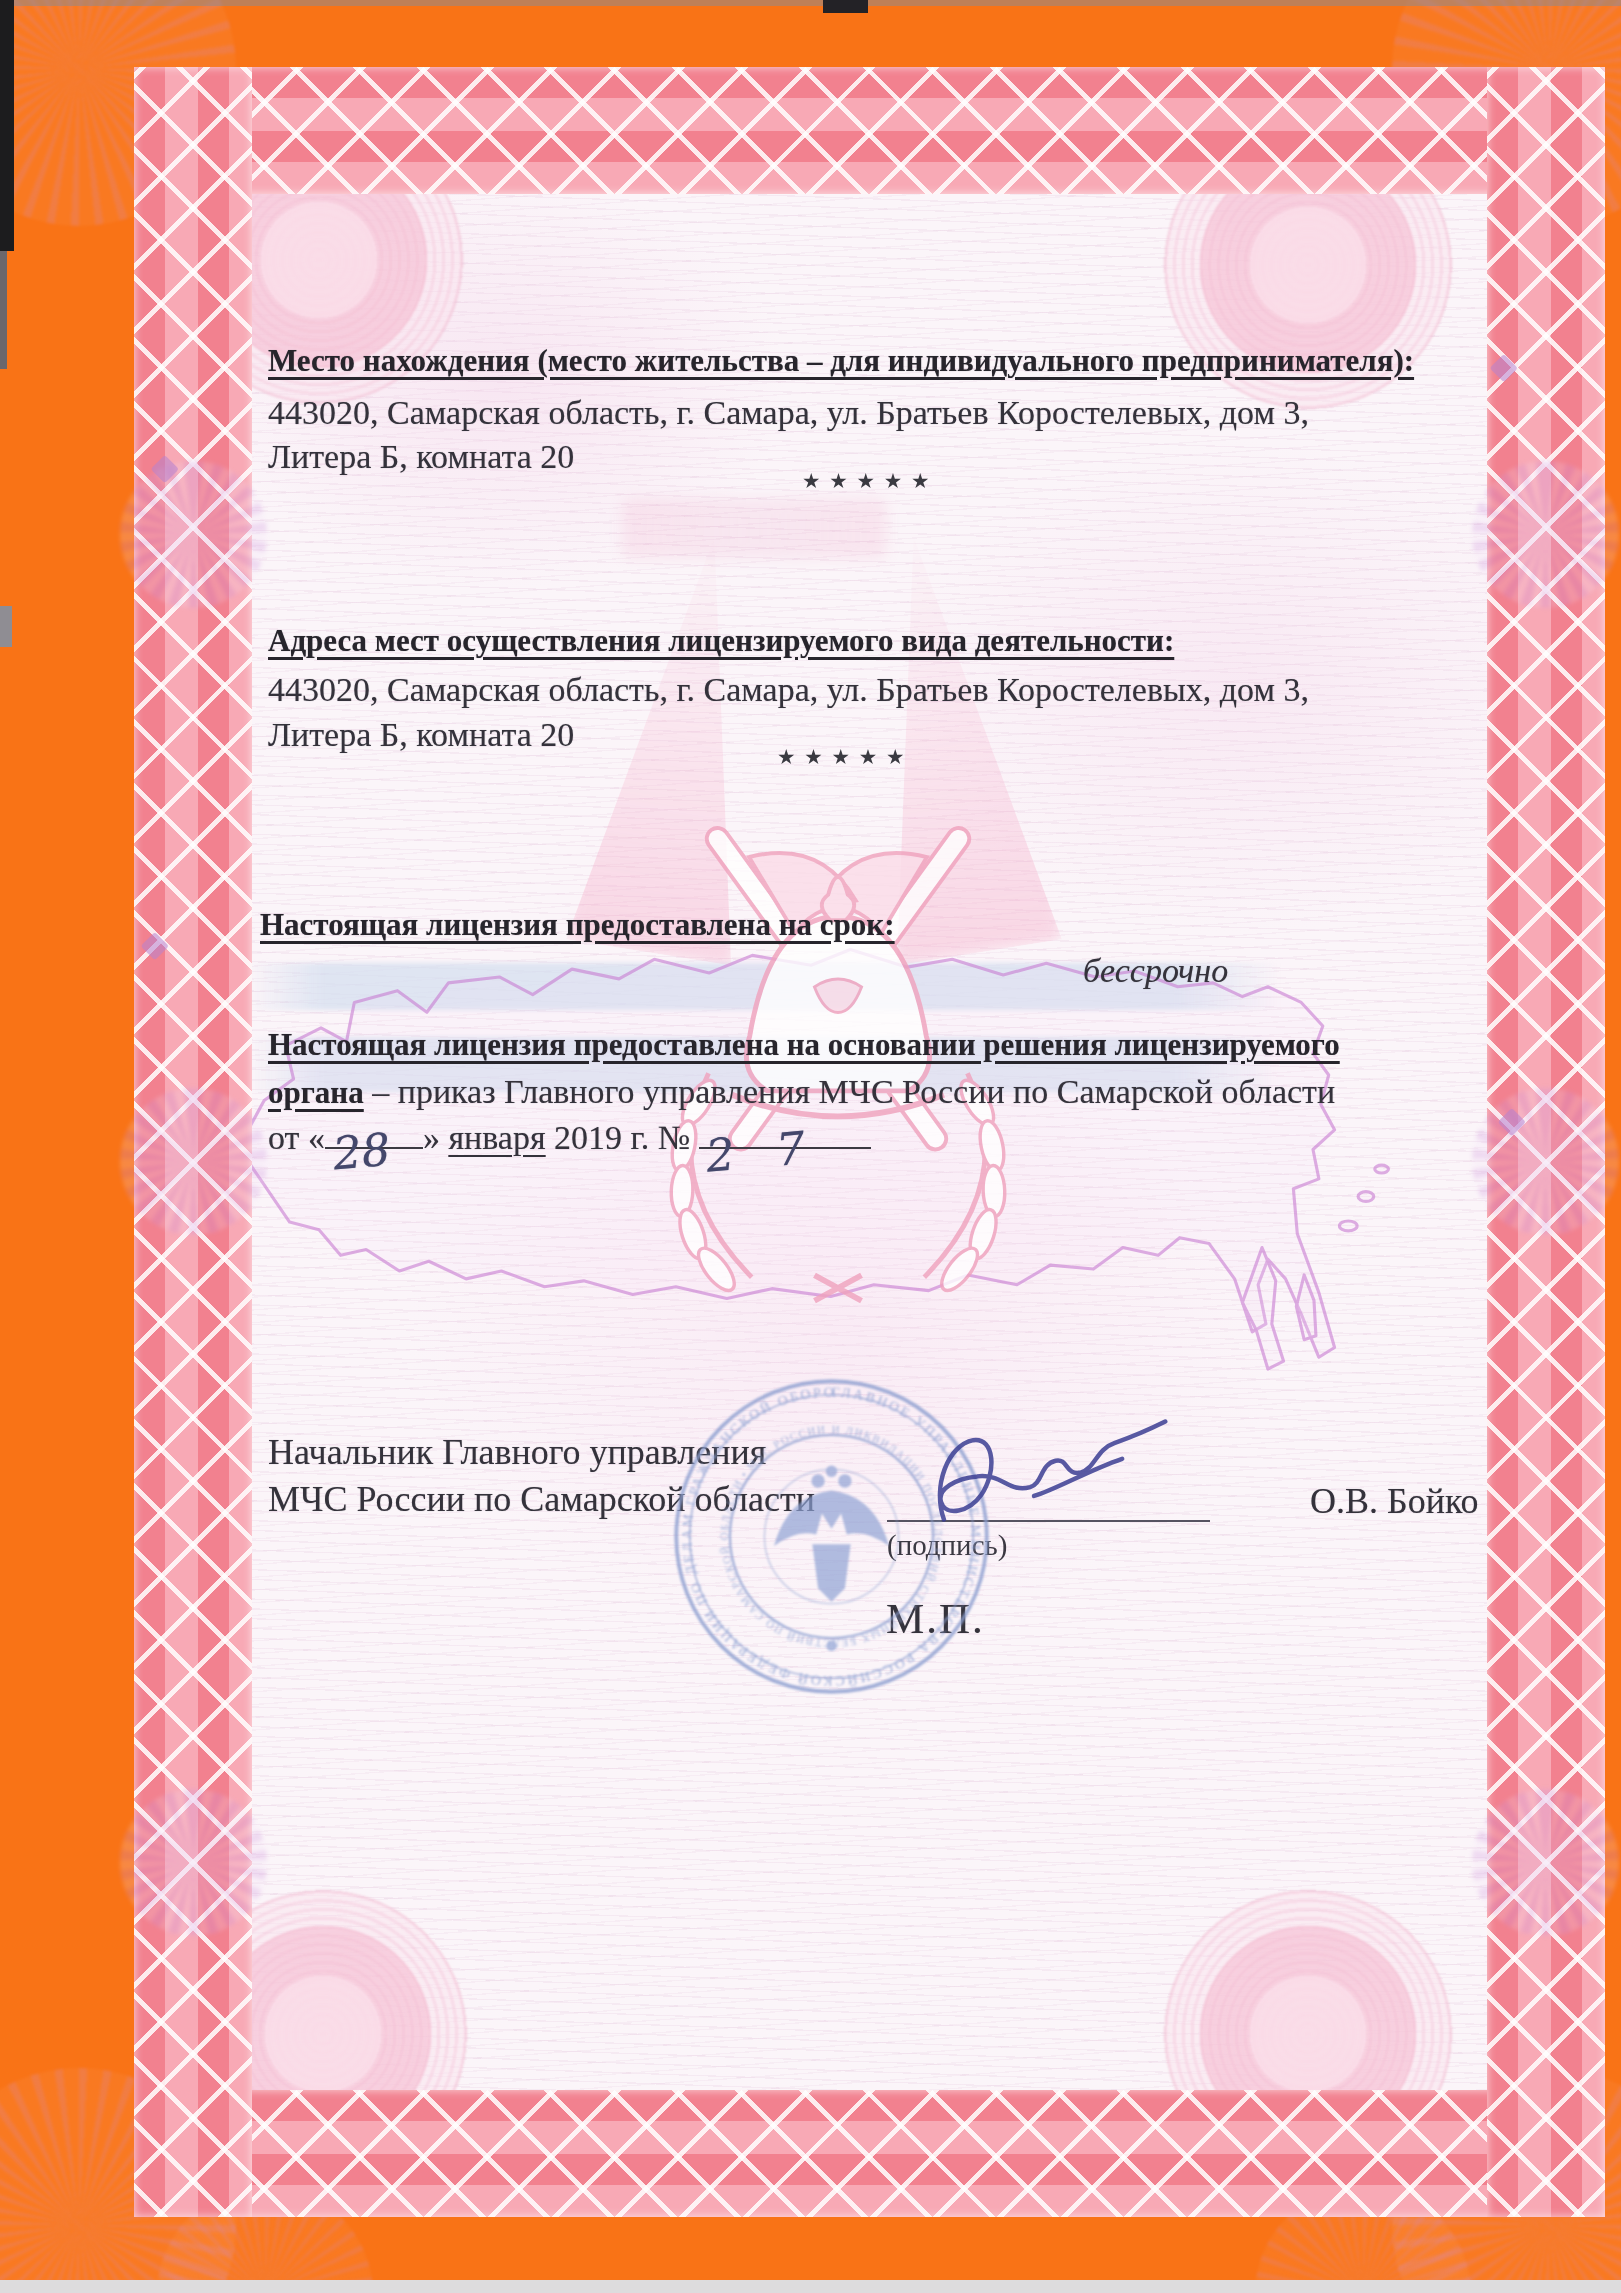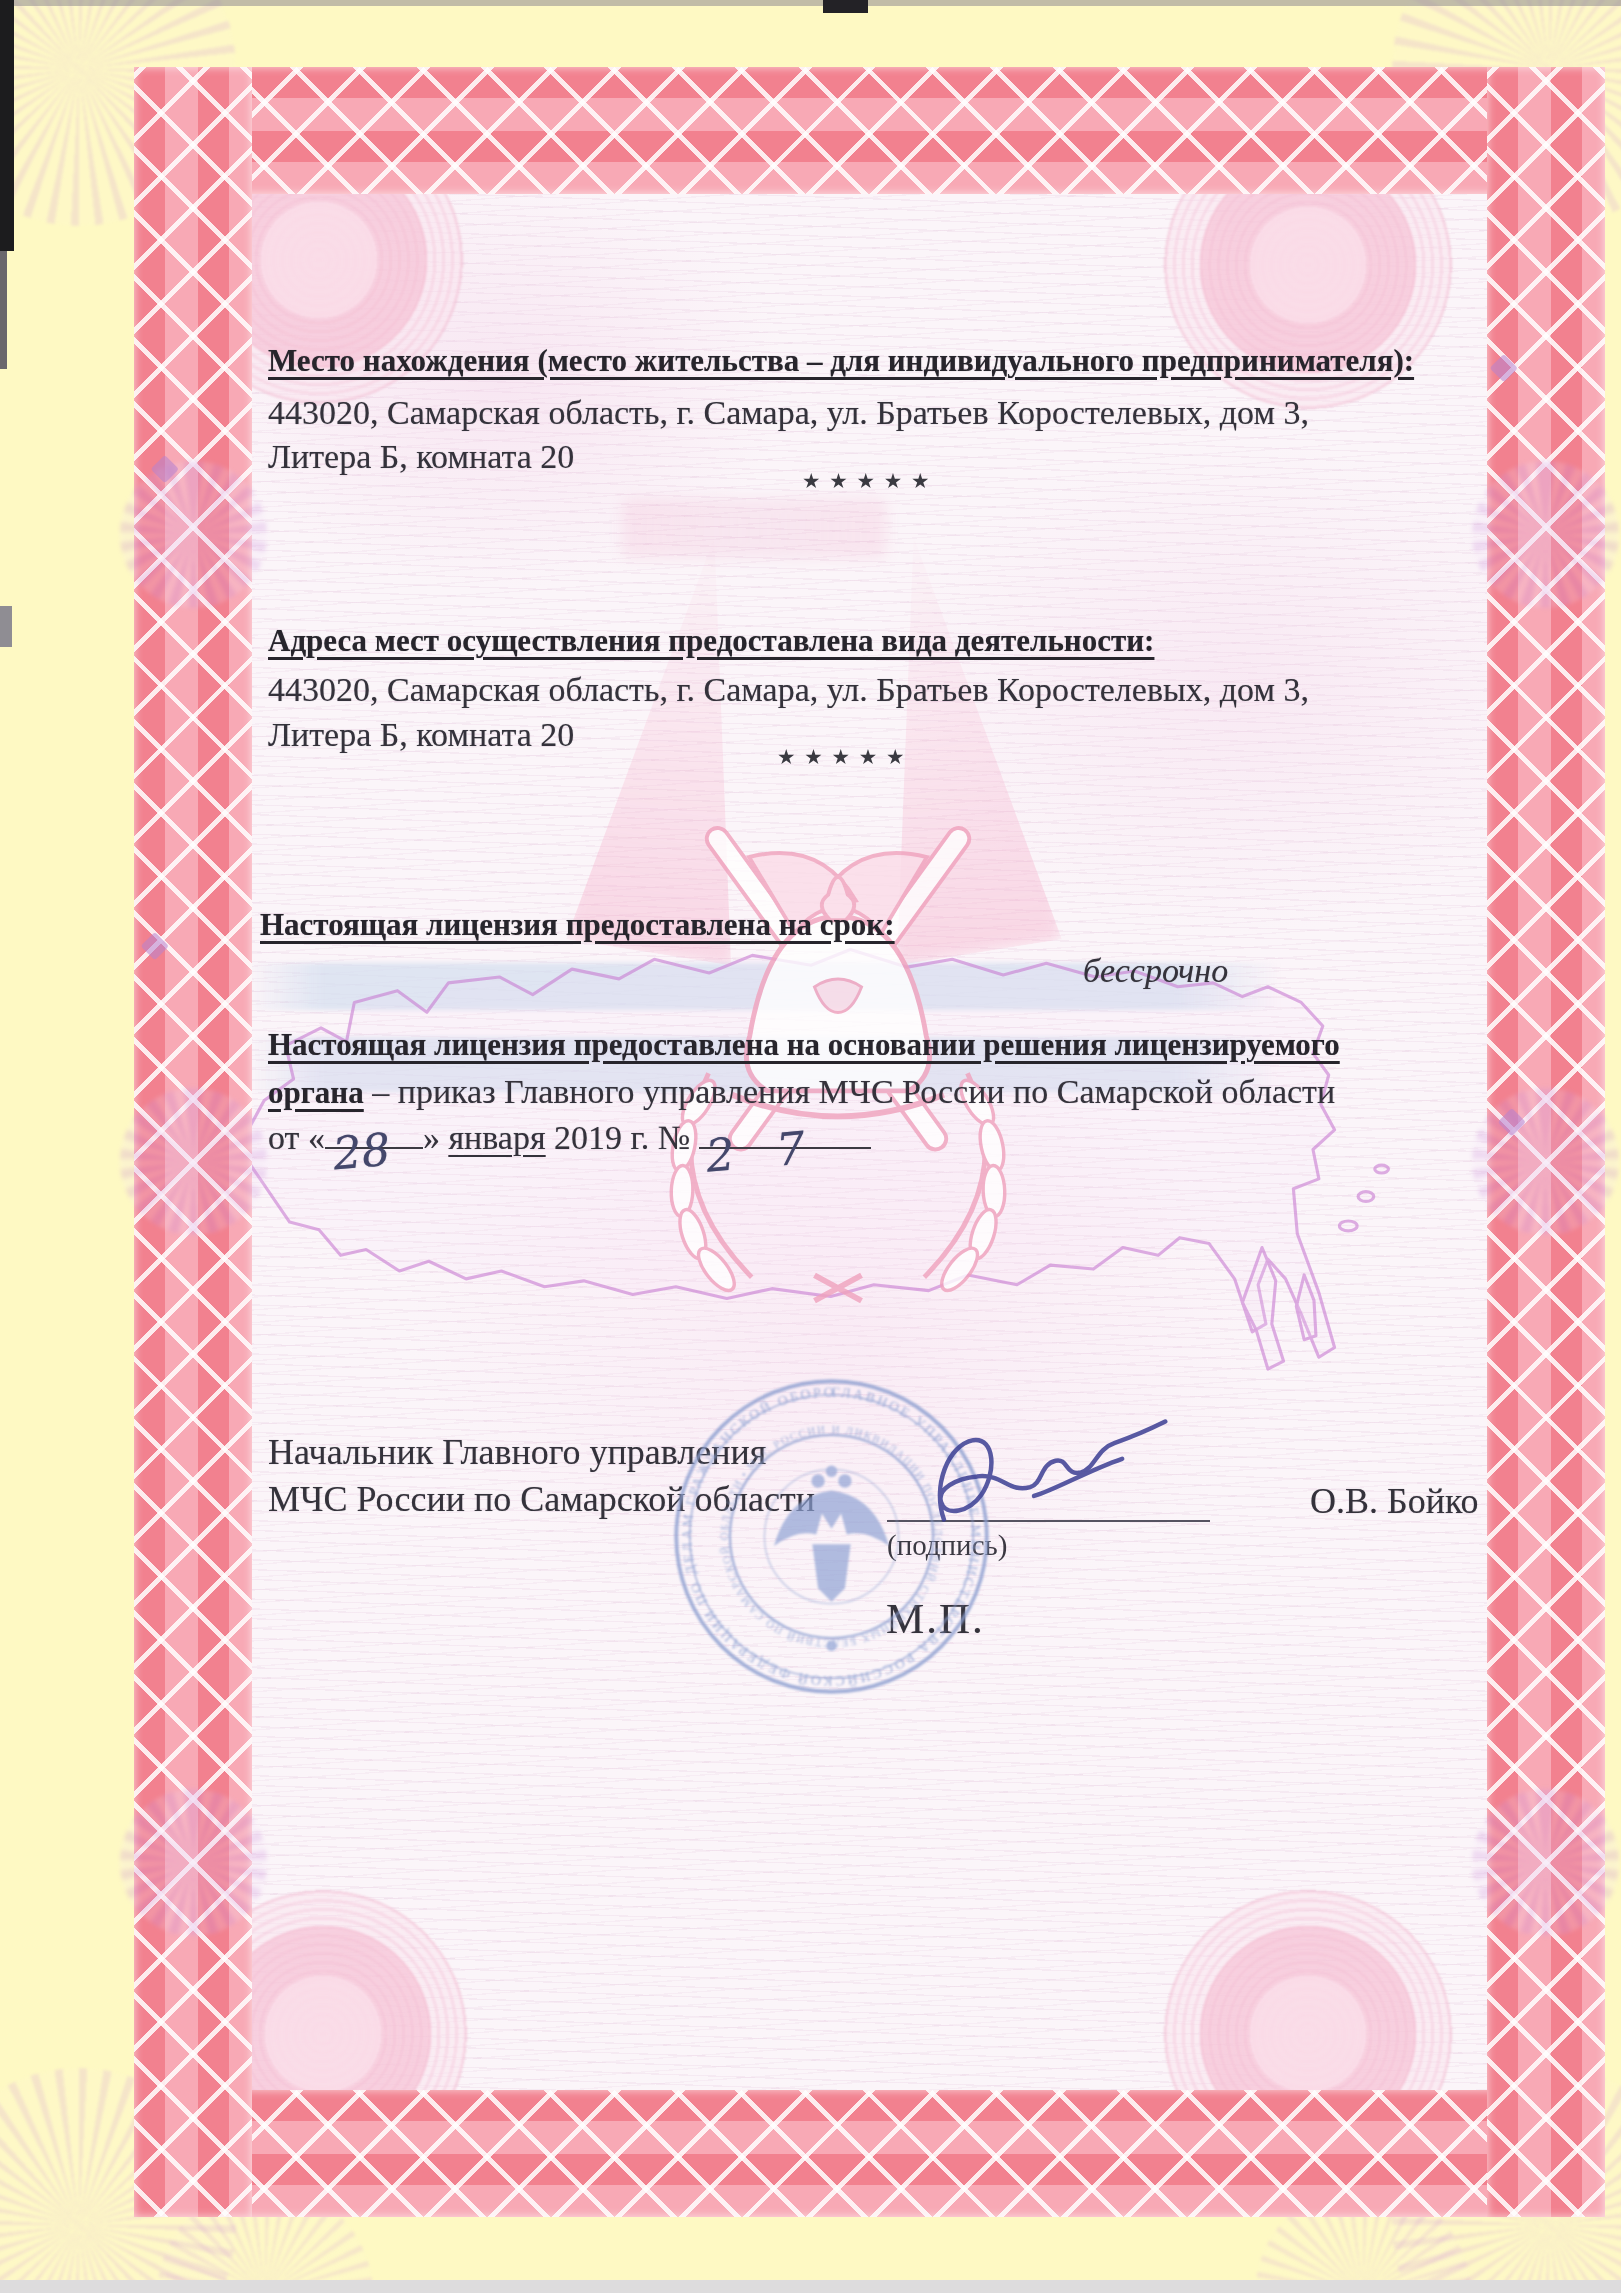--- a/index.html
+++ b/index.html
@@ -1,16 +1,16 @@
 <!DOCTYPE html>
 <html><head>
 <meta charset="utf-8">
 <style>
   html,body{margin:0;padding:0;background:#9a9a9a;}
-  .page{position:relative;width:1621px;height:2294px;background:#fef9c3;overflow:hidden;
+  .page{position:relative;width:1621px;height:2294px;background:#f97316;overflow:hidden;
         font-family:"Liberation Serif","DejaVu Serif",serif;color:#323039;}
   
   .scan-left{position:absolute;left:0;top:0;width:13.7px;height:251px;background:#1c1c1e;z-index:40;}
   .scan-left2{position:absolute;left:0;top:251px;width:6.9px;height:118px;background:#6a676c;z-index:40;}
   .scan-topline{position:absolute;left:0;top:0;width:100%;height:5.9px;background:#8e8b90;opacity:.55;z-index:40;}
   .scan-topdash{position:absolute;left:823px;top:0;width:45px;height:12.7px;background:#232226;z-index:41;}
   .scan-nub{position:absolute;left:0;top:606px;width:11.8px;height:41px;background:#8f8d93;z-index:40;}
   .scan-bottom{position:absolute;left:0;top:2280px;width:100%;height:13.7px;background:#dddcdd;z-index:40;}
   
   .band{position:absolute;z-index:8;background-color:#f59aa8;background-image:
@@ -163,21 +163,21 @@
   <div class="diamond" style="left:155px;top:459px;"></div>
   <div class="diamond" style="left:145px;top:936px;"></div>
   <div class="diamond" style="left:1494px;top:358px;"></div>
   <div class="diamond" style="left:1502px;top:1112px;"></div>
 
   <div class="t hd" style="left:268px;top:343px;">Место нахождения (место жительства – для индивидуального предпринимателя):</div>
   <div class="t body" style="left:268px;top:394px;">443020, Самарская область, г. Самара, ул. Братьев Коростелевых, дом 3,</div>
   <div class="t body" style="left:268px;top:438px;">Литера Б, комната 20</div>
   <div class="stars" style="left:802px;top:469px;">★★★★★</div>
 
-  <div class="t hd" style="left:268px;top:623px;">Адреса мест осуществления предоставлена вида деятельности:</div>
+  <div class="t hd" style="left:268px;top:623px;">Адреса мест осуществления лицензируемого вида деятельности:</div>
   <div class="t body" style="left:268px;top:671px;">443020, Самарская область, г. Самара, ул. Братьев Коростелевых, дом 3,</div>
   <div class="t body" style="left:268px;top:716px;">Литера Б, комната 20</div>
   <div class="stars" style="left:777px;top:745px;">★★★★★</div>
 
   <div class="t" style="left:260px;top:907px;">
     <span class="hd">Настоящая лицензия предоставлена на срок:</span>
   </div>
   <div class="t body" style="left:1083px;top:952px;font-style:italic;">бессрочно</div>
 
   <div class="t hd" style="left:268px;top:1027px;">Настоящая лицензия предоставлена на основании решения лицензируемого</div>

